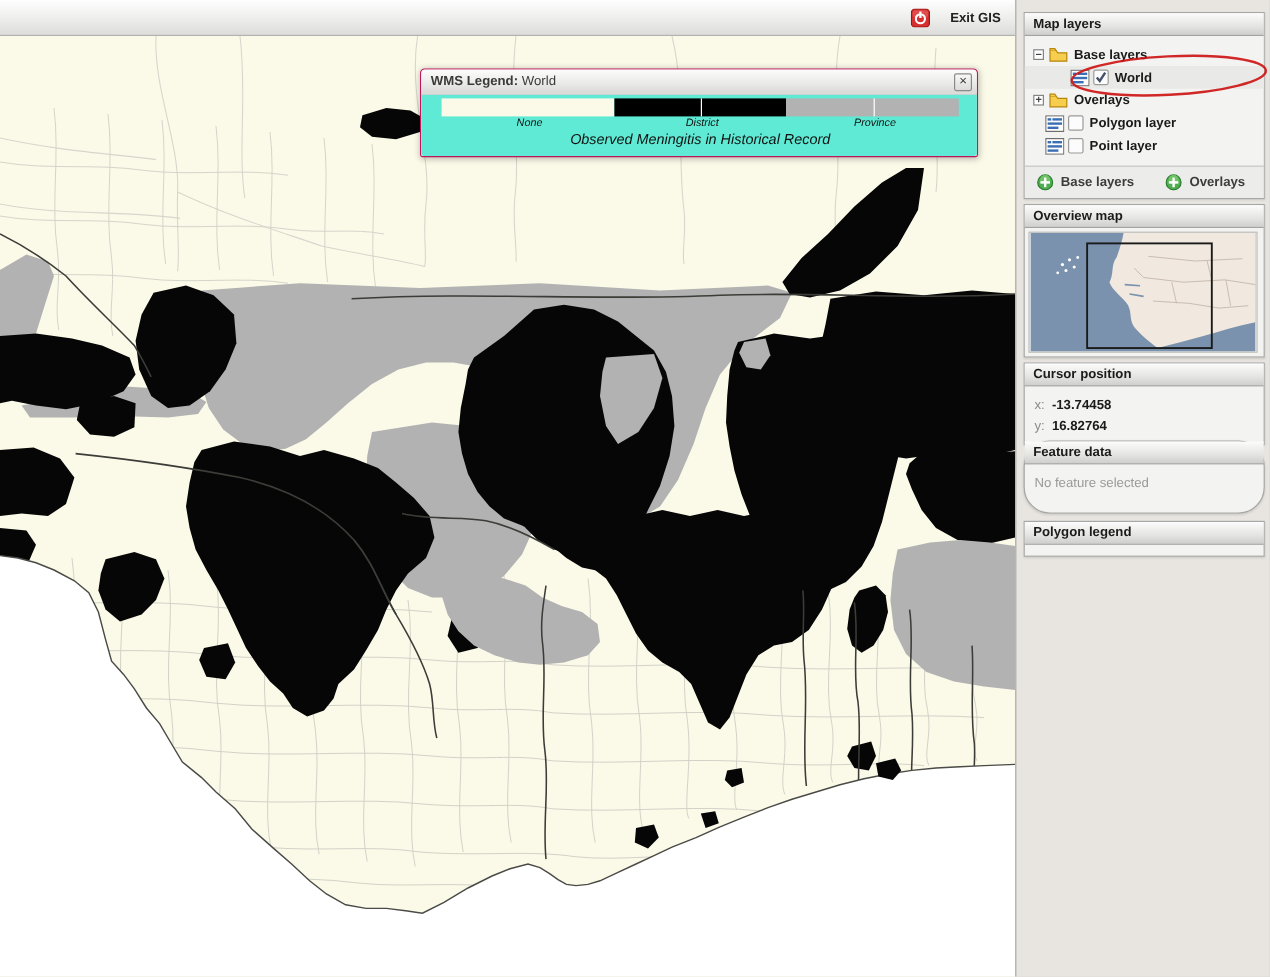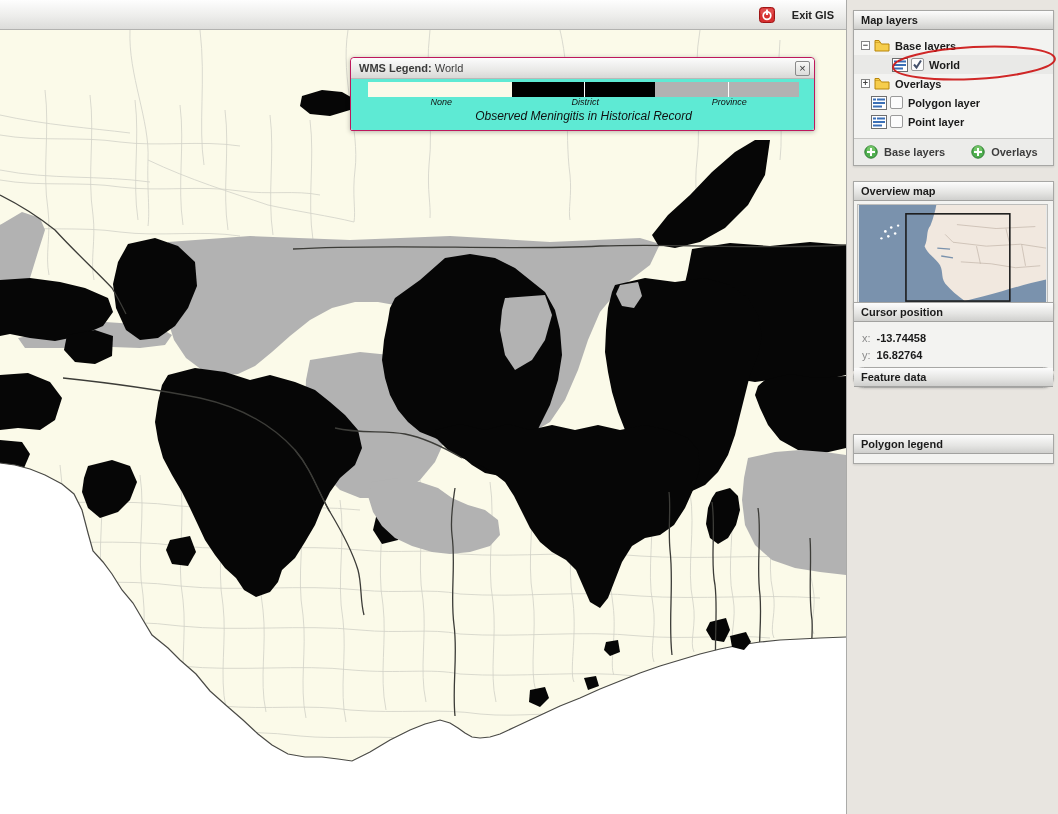--- a/index.html
+++ b/index.html
@@ -325,21 +325,21 @@
             <circle cx="7" cy="7" r="6.2" fill="#4FAE4F" stroke="#2E7D32"></circle>
             <circle cx="7" cy="4.8" r="4.2" fill="#7CCB6E" opacity="0.75"></circle>
             <rect x="6" y="3" width="2" height="8" fill="#fff"></rect>
             <rect x="3" y="6" width="8" height="2" fill="#fff"></rect>
           </svg>
           <span>Overlays</span>
         </span>
       </div>
     </div>
 
-    <div class="panel" style="top:170px;margin-top:11px;">
+    <div class="panel" style="top:170px;">
       <div class="panel-h">Overview map</div>
       <div class="ov-body">
         <svg width="191" height="101" viewBox="0 0 191 101">
           <rect x="0" y="0" width="191" height="101" fill="#7A92AD"></rect>
           <path d="M92,0 L191,0 L191,76 C176,79 160,84 146,88 C132,92 120,95 108,98 C100,92 94,87 88,80 C83,73 87,66 81,59 C75,52 69,48 67,42 C71,35 68,27 73,21 C76,13 78,6 79,0 Z" fill="#F1E8DF"></path>
           <g stroke="#C6BAAE" stroke-width="0.8" fill="none">
             <path d="M100,20 L140,24 L180,22 M96,38 L130,42 L165,40 L191,44 M104,58 L135,60 L160,64 L185,62 M88,30 L96,38 M120,42 L124,60 M150,24 L154,40 M166,40 L170,62"></path>
           </g>
           <g stroke="#7A92AD" stroke-width="1.4" fill="none">
             <path d="M80,44 L93,45 M84,52 L96,54"></path>
@@ -366,20 +366,21 @@
         </div>
         <div class="cp-row">
           <span class="cp-lab">y:</span>
           <span class="cp-val">16.82764</span>
         </div>
       </div>
     </div>
 
     <div class="panel" style="top:367px;border-radius:22px;">
       <div class="panel-h">Feature data</div>
+      <div class="fd-body">No feature selected</div>
     </div>
 
     <div class="panel" style="top:434px;">
       <div class="panel-h">Polygon legend</div>
       <div class="empty-body"></div>
     </div>
 
   </div>
 
   <svg class="annot" viewBox="0 0 212 120">

